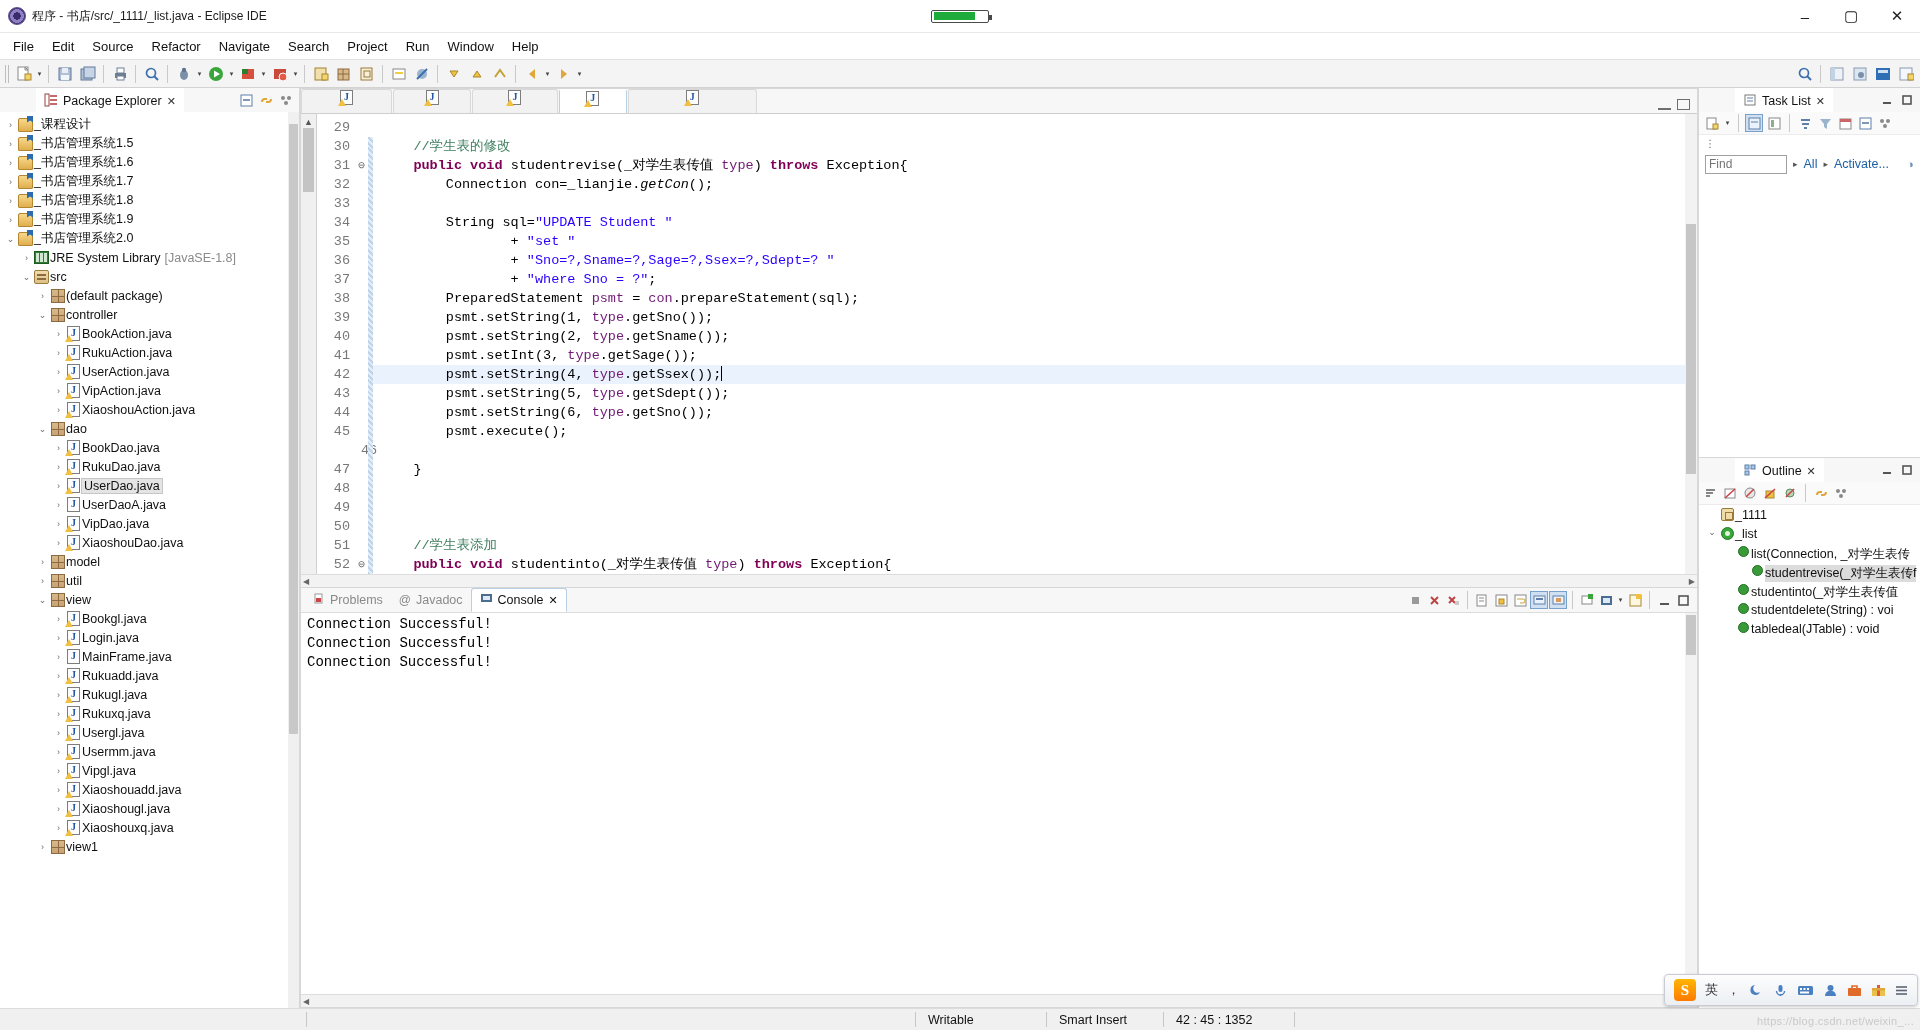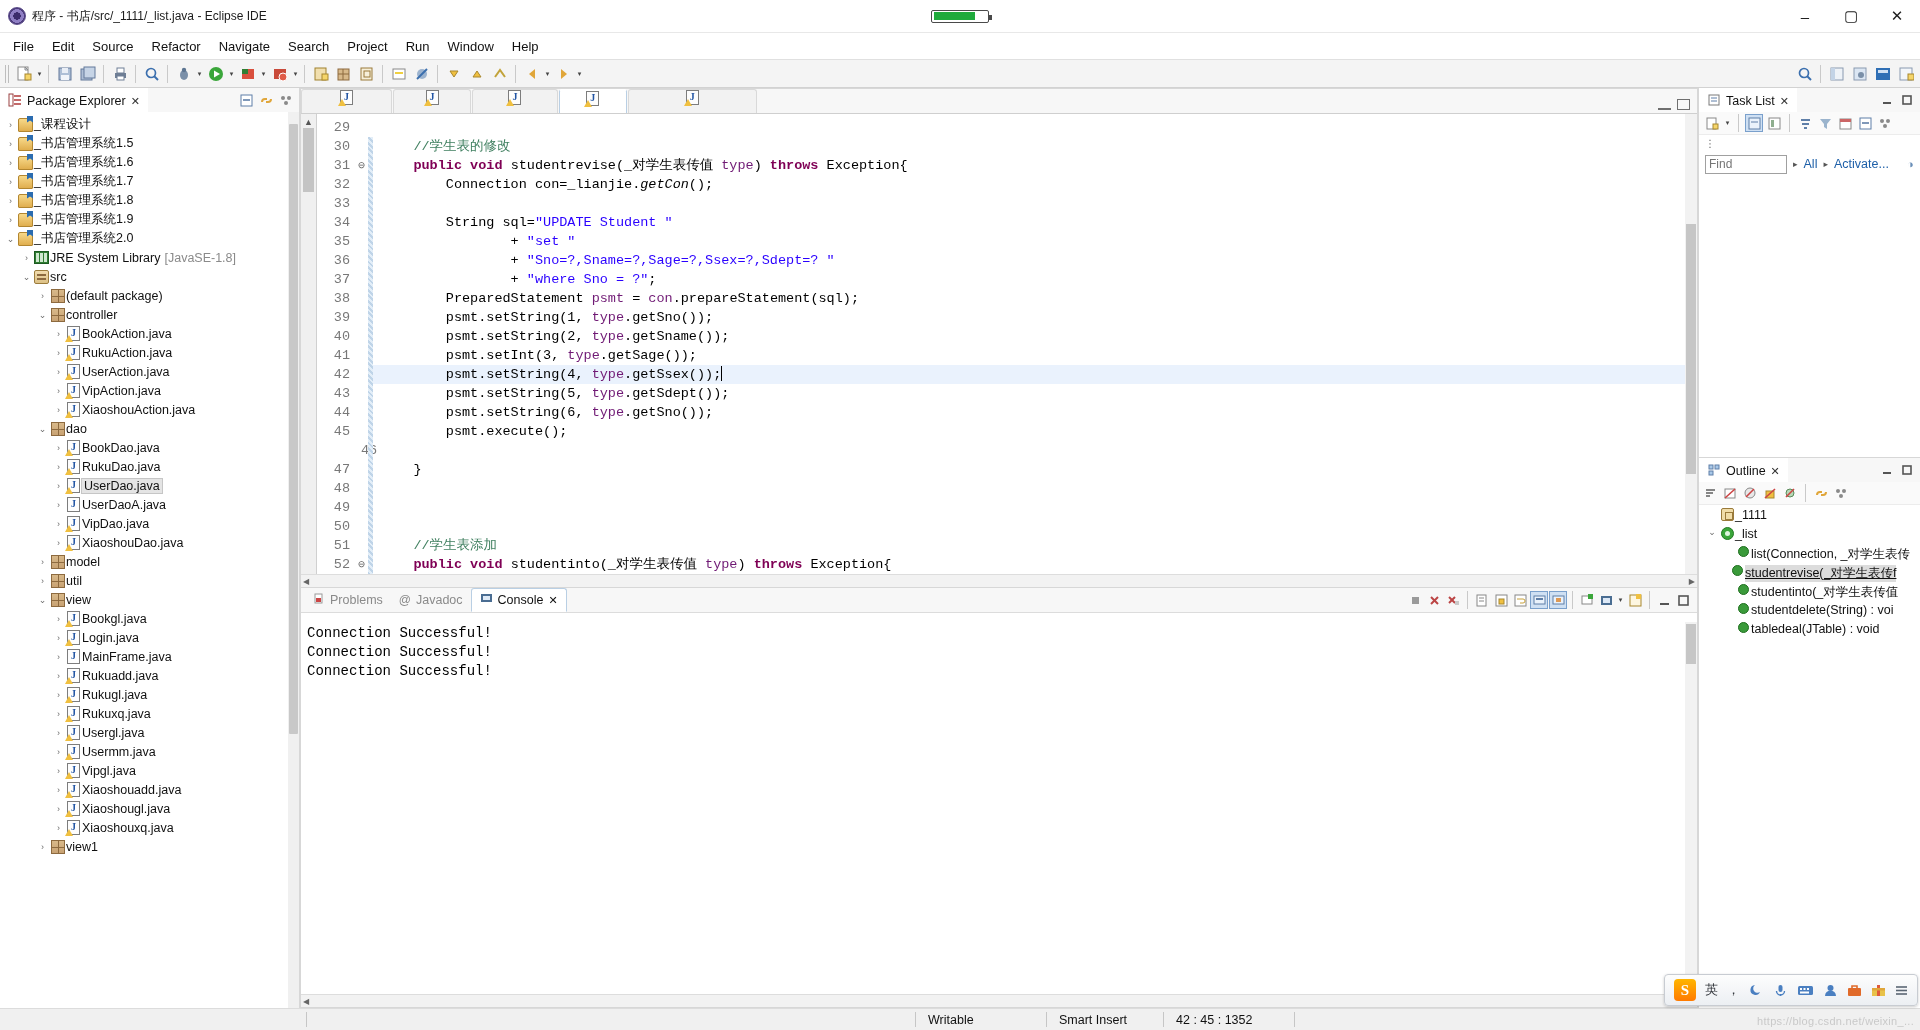--- a/index.html
+++ b/index.html
@@ -58,21 +58,21 @@
 
   
   #main { display:flex; height:calc(1030px - 33px - 26px - 29px - 22px); }
 
   
   #pkgpanel { width:300px; background:#fff; display:flex; flex-direction:column; border-right:1px solid #d7d7d7; }
   .viewtabrow { height:24px; display:flex; align-items:stretch; background:#f7f7f7; }
   .viewtab {
     display:flex; align-items:center; gap:5px; padding:0 8px;
     background:#fff; border-top:2px solid #fff;
-    font-size:12.5px; color:#111; white-space:nowrap;
+    font-size:12.5px; color:#111; white-space:nowrap;margin-left:36px;
   }
   .viewtab .x { font-size:11px; color:#333; }
   .viewtools { margin-left:auto; display:flex; align-items:center; gap:2px; padding-right:4px; }
   .vtbtn { width:18px; height:18px; display:flex; align-items:center; justify-content:center; }
   #pkgtree { flex:1; overflow:hidden; padding-top:3px; position:relative; }
   .trow { height:19px; display:flex; align-items:center; white-space:nowrap; font-size:12.5px; color:#101010; }
   .trow .arr { width:13px; text-align:center; color:#6b6b6b; font-size:9px; flex:0 0 13px; }
   .trow .ti { width:17px; flex:0 0 17px; display:flex; align-items:center; justify-content:center; }
   .trow.sel .lbl { background:#e4e4e4; outline:1px solid #c6c6c6; padding:0 2px; }
   .jre-suffix { color:#8a8a8a; }
@@ -138,21 +138,21 @@
   #hscroll-ed { height:13px; background:#f2f2f2; border-top:1px solid #ddd; display:flex; align-items:center; justify-content:space-between; padding:0 2px; font-size:8px; color:#666;}
 
   
   #consolepanel { flex:1; display:flex; flex-direction:column; border:1px solid #d7d7d7; border-top:none; background:#fff; }
   #contabrow { height:25px; display:flex; align-items:center; background:#f7f7f7; border-bottom:1px solid #dcdcdc; padding-left:3px; }
   .contab { display:flex; align-items:center; gap:5px; padding:0 8px; height:24px; font-size:12.5px; color:#8a8a8a; }
   .contab.active { color:#111; background:#fff; border:1px solid #b9cfe4; border-bottom:1px solid #fff; border-radius:3px 3px 0 0; }
   .contools { margin-left:auto; display:flex; align-items:center; gap:1px; padding-right:5px; }
   #conhead { font-size:12.5px; padding:3px 6px 2px 6px; color:#111; white-space:nowrap; }
   #conbody { flex:1; position:relative; font-family:"Liberation Mono", monospace; font-size:14px; line-height:19px;
-             padding:2px 6px; color:#000; overflow:hidden;margin-top:9px; }
+             padding:2px 6px; color:#000; overflow:hidden; }
   #convscroll { position:absolute; right:0; top:0; width:12px; height:100%; background:#f2f2f2; }
   #convscroll .thumb { position:absolute; left:1px; top:2px; width:10px; height:40px; background:#c6c6c6; }
   #conhscroll { height:13px; background:#f2f2f2; border-top:1px solid #ddd; display:flex; justify-content:space-between; align-items:center; padding:0 2px; font-size:8px; color:#666;}
 
   
   #rightpanel { width:222px; display:flex; flex-direction:column; border-left:1px solid #d7d7d7; background:#fff; }
   #tasklist { height:370px; display:flex; flex-direction:column; border-bottom:1px solid #d7d7d7; }
   #tasktools { height:23px; display:flex; align-items:center; gap:2px; padding-left:4px; background:#fafafa; border-bottom:1px solid #ececec;}
   #taskfindrow { height:26px; display:flex; align-items:center; gap:6px; padding:0 6px; font-size:12.5px; }
   #findbox { width:82px; height:19px; border:1px solid #a0a0a0; background:#fff; font-size:12px; color:#9a9a9a; padding:1px 3px; }
@@ -1120,21 +1120,21 @@
             </span>
             <span class="olbl">_list</span>
           </div>
           <div class="orow" style="padding-left: 22px;">
             <span class="arr"></span>
             <span class="oi">
               <span class="i-method"></span>
             </span>
             <span class="olbl">list(Connection, _对学生表传</span>
           </div>
-          <div class="orow sel" style="padding-left: 16px; text-decoration: underline;">
+          <div class="orow sel" style="padding-left: 36px;">
             <span class="arr"></span>
             <span class="oi">
               <span class="i-method"></span>
             </span>
             <span class="olbl">studentrevise(_对学生表传f</span>
           </div>
           <div class="orow" style="padding-left: 22px;">
             <span class="arr"></span>
             <span class="oi">
               <span class="i-method"></span>

